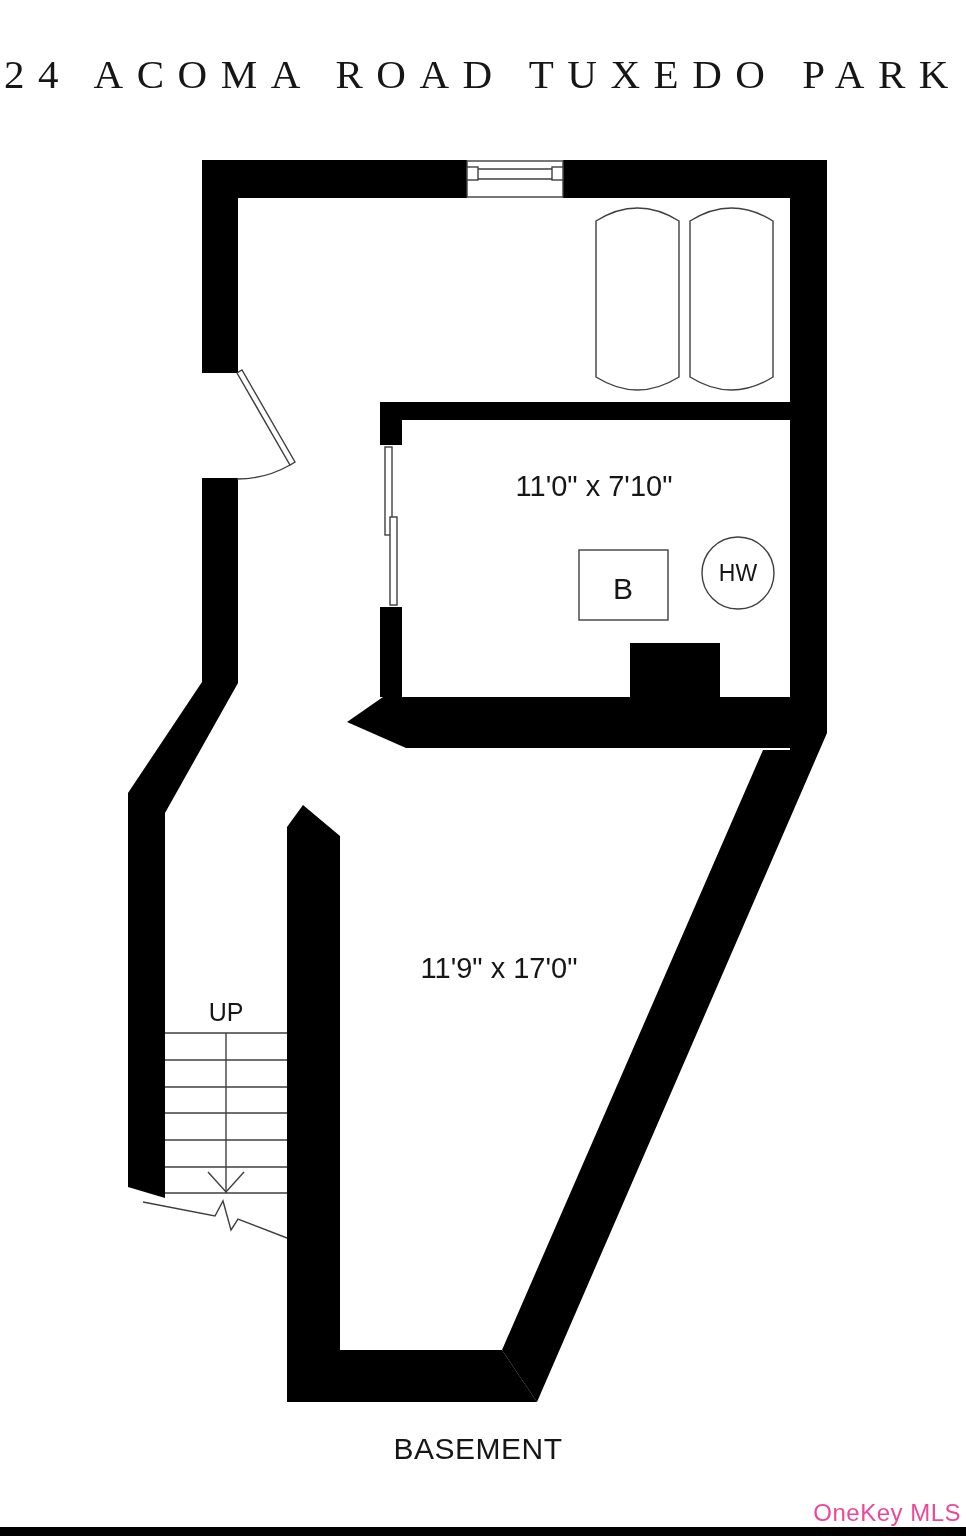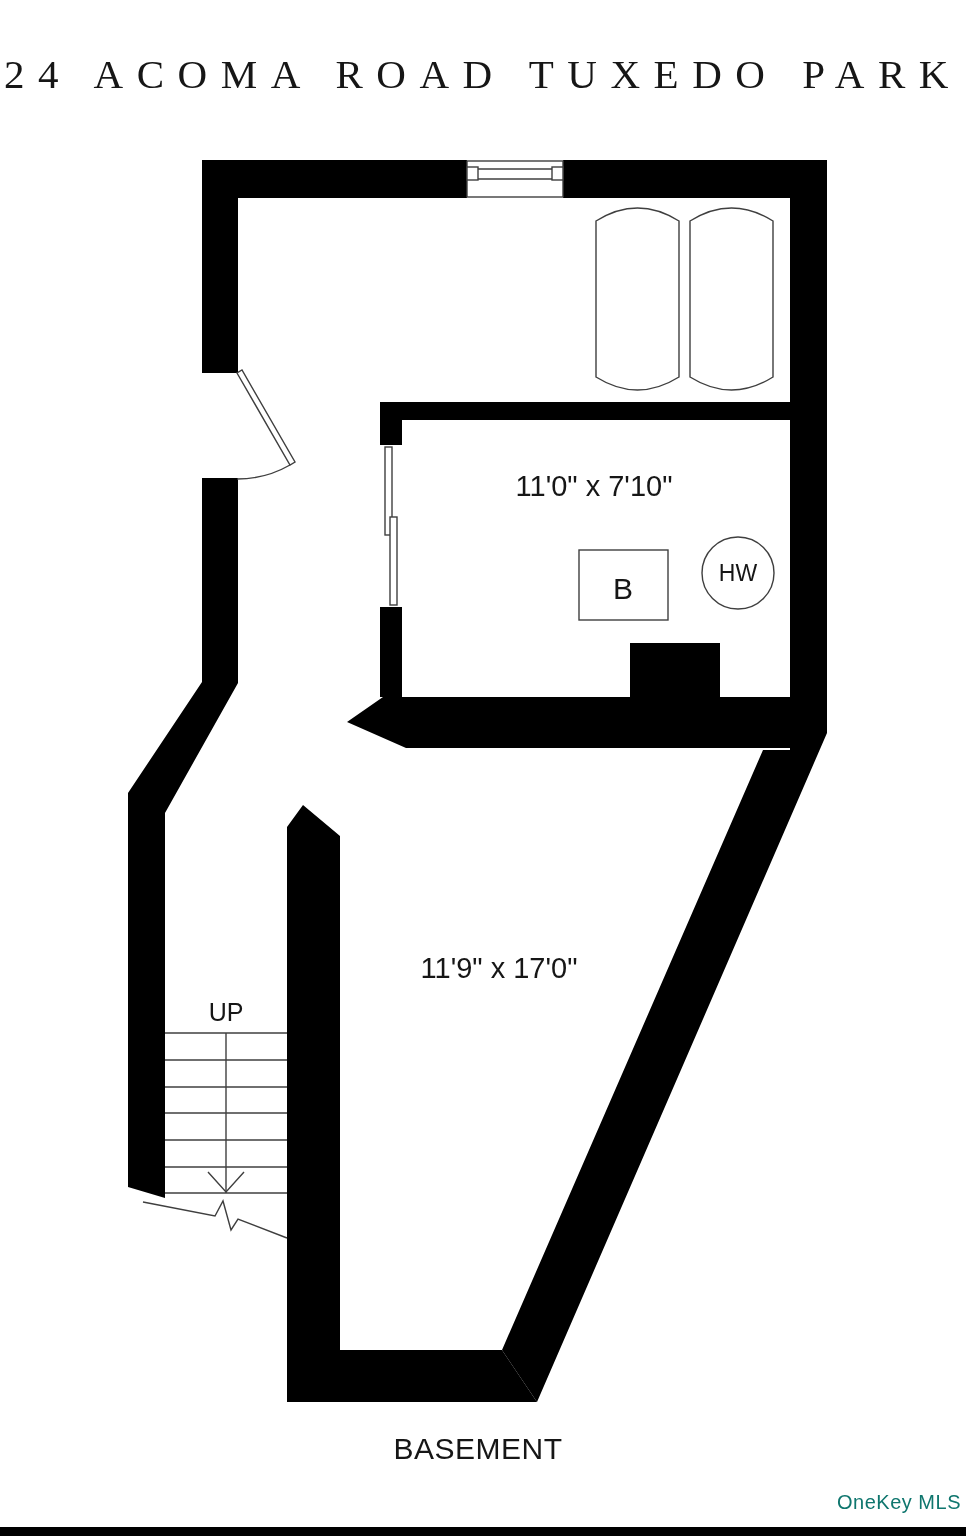--- a/index.html
+++ b/index.html
@@ -17,23 +17,23 @@
     font-family:"Liberation Serif",serif;
     font-size:41px;
     font-weight:400;
     letter-spacing:0.33em;
     color:#161616;
     white-space:nowrap;
   }
   .plan-svg{position:absolute;left:0;top:0;}
   .watermark{
     position:absolute;
-    right:5px;bottom:22px;
-    font-size:20px;
-    color:#0f766e;
+    right:5px;bottom:9px;
+    font-size:24px;
+    color:#ec4899;
     letter-spacing:0.5px;
     z-index:1;
   }
   .bottom-bar{
     position:absolute;
     left:0;right:0;bottom:0;
     height:9px;
     background:#000000;
     z-index:2;
   }

